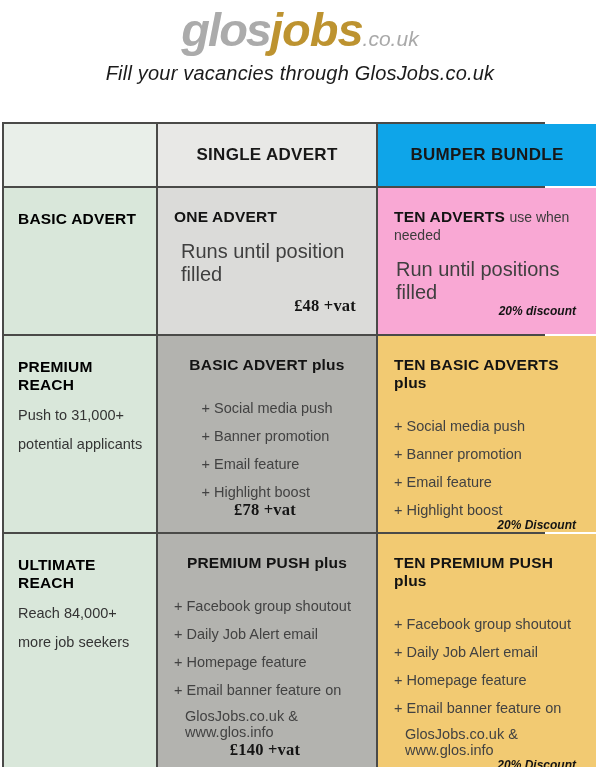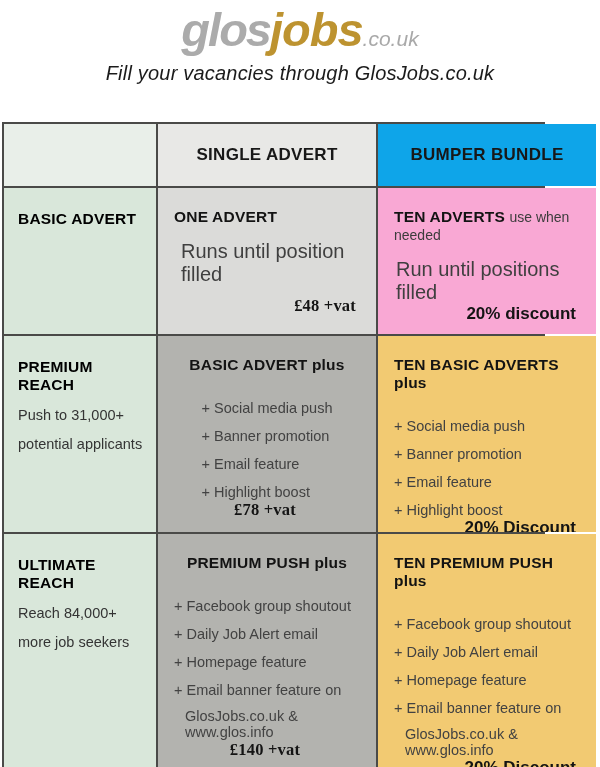--- a/index.html
+++ b/index.html
@@ -42,21 +42,21 @@
 
   .plan-cell { display:flex; flex-direction:column; padding:20px 16px 18px 16px; }
   .plan-title-row { margin-bottom:6px; }
   .plan-title { font-weight:bold; font-size:15.5px; color:#131313; letter-spacing:0.2px; }
   .plan-title-note { font-size:14px; color:#3c3c3c; }
   .plan-note { font-size:20px; color:#3f3f3f; margin-top:8px; margin-left:7px; }
   .features { margin-top:8px; }
   .feature { font-size:14.5px; color:#424242; margin-top:12px; }
   .feature.cont { margin-left:11px; margin-top:10px; }
   .price-area { margin-top:auto; text-align:right; padding-right:4px; }
-  .discount { font-weight:bold; font-size:17px; color:#141414; margin-bottom:12px; }
+  .discount { font-weight:bold; font-style:italic; font-size:12px; color:#141414; margin-bottom:12px; }
   .price { font-weight:bold; font-size:16.5px; color:#141414; letter-spacing:0.2px;font-family:Liberation Serif, serif; }
 </style>
 </head>
 <body>
 
 <div class="top-area">
   <div class="logo-line">
     <span class="logo-glos">glos</span><span class="logo-jobs">jobs</span><span class="logo-domain">.co.uk</span>
   </div>
   <div class="tagline">Fill your vacancies through GlosJobs.co.uk</div>

